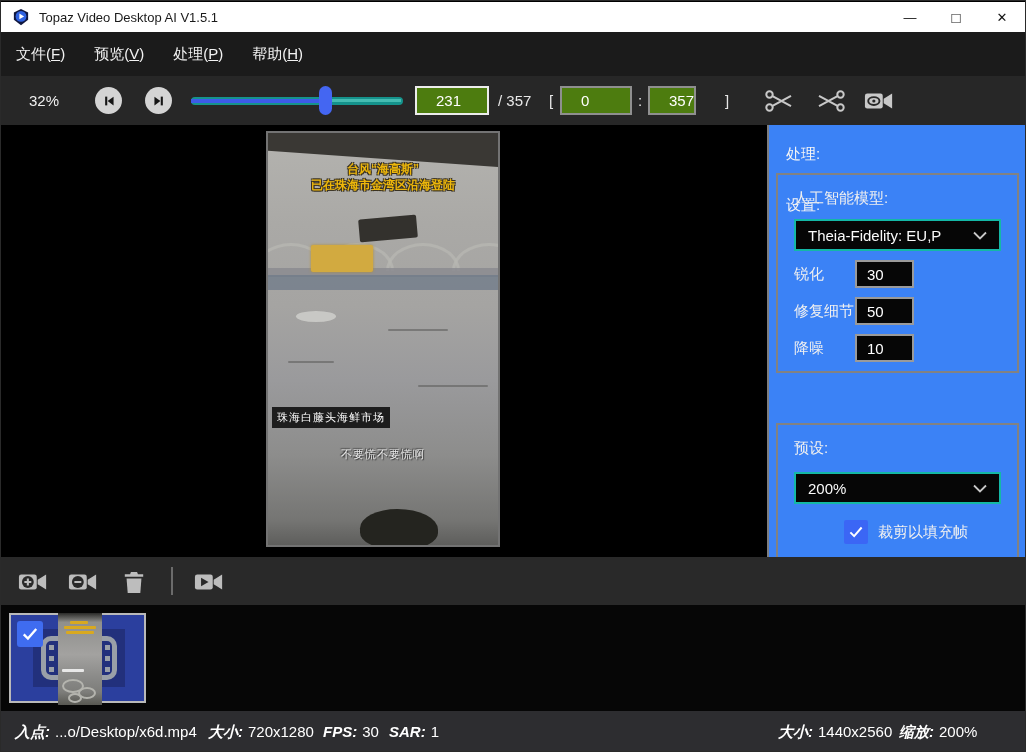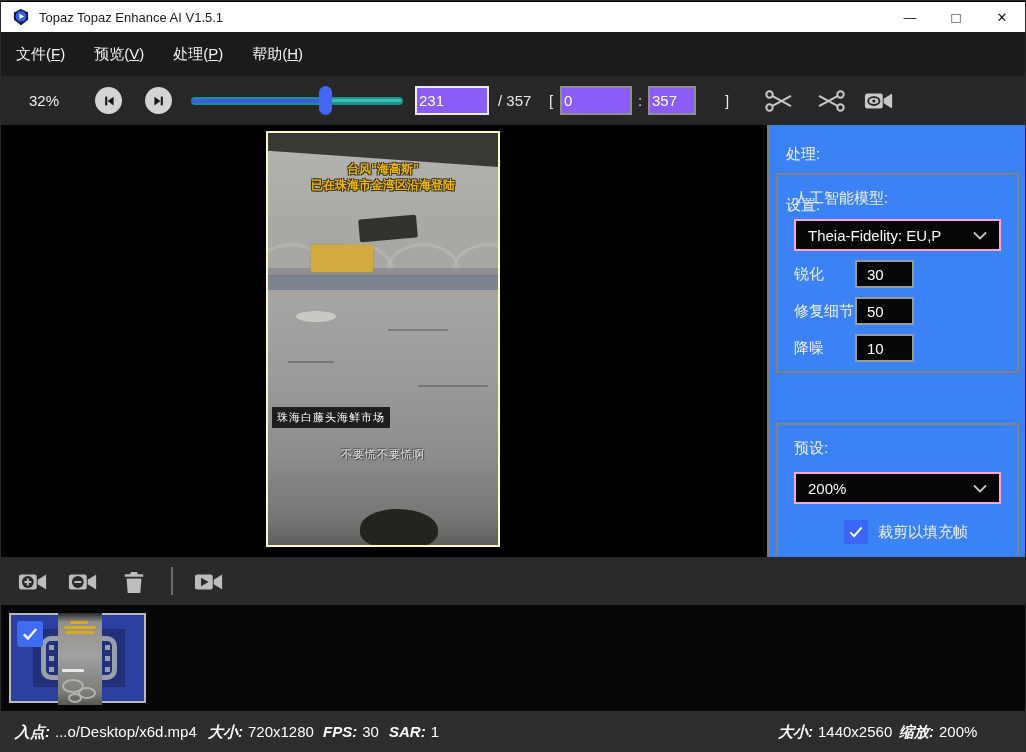--- a/index.html
+++ b/index.html
@@ -23,35 +23,35 @@
   
   #toolbar { position:absolute; left:0; top:75px; width:100%; height:49px; background:#272727; }
   #zoom-label { position:absolute; left:28px; top:0; height:49px; line-height:49px; color:#f0f0f0; font-size:15px; }
   .round-btn { position:absolute; top:11px; width:27px; height:27px; border-radius:50%; background:#d4d4d4; display:flex; align-items:center; justify-content:center; }
   #skip-back-btn { left:94px; } #skip-fwd-btn { left:144px; }
   #frame-slider { position:absolute; left:190px; top:0; width:212px; height:49px; }
   #frame-slider .track { position:absolute; left:0; top:21px; width:212px; height:8px; border-radius:4px; background:#15938c; }
   #frame-slider .progress-line { position:absolute; left:0; top:23px; width:134px; height:4px; background:#3d5be8; }
   #frame-slider .rest-line { position:absolute; left:140px; top:23px; width:70px; height:3px; background:#45bcb2; }
   #frame-slider .thumb { position:absolute; left:128px; top:10px; width:13px; height:29px; border-radius:7px; background:#4466f2; }
-  .tb-input { position:absolute; top:10px; height:29px; background:#8b5cf6; color:#fff; font-size:15px; font-family:inherit; padding-left:2px; outline:none; }
+  .tb-input { position:absolute; top:10px; height:29px; background:#4d7c0f; color:#fff; font-size:15px; font-family:inherit; padding-left:19px; outline:none; }
   #frame-input { left:414px; width:74px; border:2px solid #ececec; }
   #range-start-input { left:559px; width:72px; border:2px solid #8f8f8f; }
   #range-end-input { left:647px; width:48px; border:2px solid #8f8f8f; }
   .tb-text { position:absolute; top:0; height:49px; line-height:49px; color:#e8e8e8; font-size:15px; }
   #frame-total { left:497px; }
   #range-open { left:548px; } #range-sep { left:637px; } #range-close { left:724px; }
   .tb-icon { position:absolute; top:8px; width:34px; height:34px; display:flex; align-items:center; justify-content:center; }
   #trim-start-btn { left:762px; } #trim-end-btn { left:812px; } #preview-camera-btn { left:861px; }
 
   
   #main { position:absolute; left:0; top:124px; width:100%; height:432px; background:#000; overflow:hidden; }
 
   
-  #video-frame { position:absolute; left:265px; top:6px; width:234px; height:416px; border:2px solid #fef9c3; background:#a5a4a1; overflow:hidden; }
+  #video-frame { position:absolute; left:265px; top:6px; width:234px; height:416px; border:2px solid #737373; background:#a5a4a1; overflow:hidden; }
   .v-sky { position:absolute; inset:0; background:linear-gradient(180deg,#b4b3af 0%,#aaa9a6 22%,#a5a4a2 42%,#9a9a9c 60%,#8d8d8c 78%,#757573 94%,#5e5e5c 100%); }
   .v-topband { position:absolute; left:0; top:0; width:100%; height:34px; background:#3a3834; clip-path:polygon(0 0,100% 0,100% 100%,0 52%); }
   .v-mirror { position:absolute; left:91px; top:84px; width:58px; height:23px; background:#33312d; border-radius:2px; transform:rotate(-5deg); }
   .v-caption { position:absolute; left:0; top:28px; width:100%; text-align:center; color:#eeb70a; font-weight:bold; font-size:12px; line-height:16px;
     text-shadow:1px 1px 0 #3a3222,-1px 1px 0 #3a3222,1px -1px 0 #3a3222,-1px -1px 0 #3a3222; }
   .v-bridge { position:absolute; left:0; top:100px; width:100%; height:44px; }
   .v-bridge .deck { position:absolute; left:0; bottom:0; width:100%; height:9px; background:#8b8b90; opacity:.85; }
   .v-bridge .arch { position:absolute; bottom:6px; width:74px; height:28px; border:3px solid #b7b7b2; border-bottom:none; border-radius:50% 50% 0 0 / 100% 100% 0 0; opacity:.8; }
   .v-wall { position:absolute; left:0; top:142px; width:100%; height:15px; background:#6e7988; opacity:.75; }
   .v-sign { position:absolute; left:43px; top:112px; width:62px; height:27px; background:#d2aa40; border-radius:2px; box-shadow:0 0 3px #b49137; }
@@ -62,21 +62,21 @@
     text-shadow:1px 1px 1px #333,-1px -1px 1px #333; }
   .v-blob { position:absolute; left:92px; top:376px; width:78px; height:40px; background:#24241f; border-radius:48% 52% 40% 42%; }
 
   
   #right-panel { position:absolute; left:766px; top:0; width:260px; height:432px; background:#3b82f6; border-left:2px solid #7e7e7e; overflow:hidden; }
   .panel-heading { color:#f5f5f5; font-size:15px; margin:20px 0 0 17px; }
   .group-box { position:absolute; left:7px; width:243px; border:2px solid #828282; padding:14px 16px 16px 16px; }
   #processing-box { top:48px; height:200px; }
   #settings-box { top:298px; height:190px; }
   .field-label { color:#f0f0f0; font-size:15px; display:block; }
-  .dropdown { margin-top:11px; height:32px; border:2px solid #f9a8d4; background:#060606; display:flex; align-items:center; padding:0 12px; color:#fafafa; font-size:15px; }
+  .dropdown { margin-top:11px; height:32px; border:2px solid #14b8a6; background:#060606; display:flex; align-items:center; padding:0 12px; color:#fafafa; font-size:15px; }
   .dropdown .chev { margin-left:auto; }
   .param-row { display:flex; align-items:center; margin-top:9px; }
   .param-row .field-label { width:61px; }
   .param-input { width:59px; height:28px; background:#060606; border:2px solid #9a9a9a; color:#fff; font-size:15px; font-family:inherit; padding-left:10px; outline:none; }
   .check-row { display:flex; align-items:center; margin-top:16px; padding-left:50px; }
   .checkbox { width:24px; height:24px; background:#3b66f5; border-radius:2px; display:flex; align-items:center; justify-content:center; }
   .check-label { color:#f0f0f0; font-size:15px; margin-left:10px; }
 
   
   #clipbar { position:absolute; left:0; top:556px; width:100%; height:48px; background:#292929; }
@@ -105,21 +105,21 @@
 <body>
 
 <div id="app">
 
   <div id="titlebar">
     <svg class="logo" viewBox="0 0 24 24">
       <path d="M12 1.2 21.5 6v9.5L12 23 2.5 15.5V6z" fill="#10173f"></path>
       <circle cx="12" cy="11.2" r="7.2" fill="#2f62e0"></circle>
       <path d="M9.8 7.4l6.4 3.8-6.4 3.8z" fill="#fff"></path>
     </svg>
-    <span class="title">Topaz Topaz Enhance AI V1.5.1</span>
+    <span class="title">Topaz Video Desktop AI V1.5.1</span>
     <div id="win-controls">
       <div class="win-btn">—</div>
       <div class="win-btn max">□</div>
       <div class="win-btn">✕</div>
     </div>
   </div>
 
   <div id="menubar">
     <div class="menu-item"><span>文件(</span><span class="menu-key">F</span><span>)</span></div>
     <div class="menu-item"><span>预览(</span><span class="menu-key">V</span><span>)</span></div>

